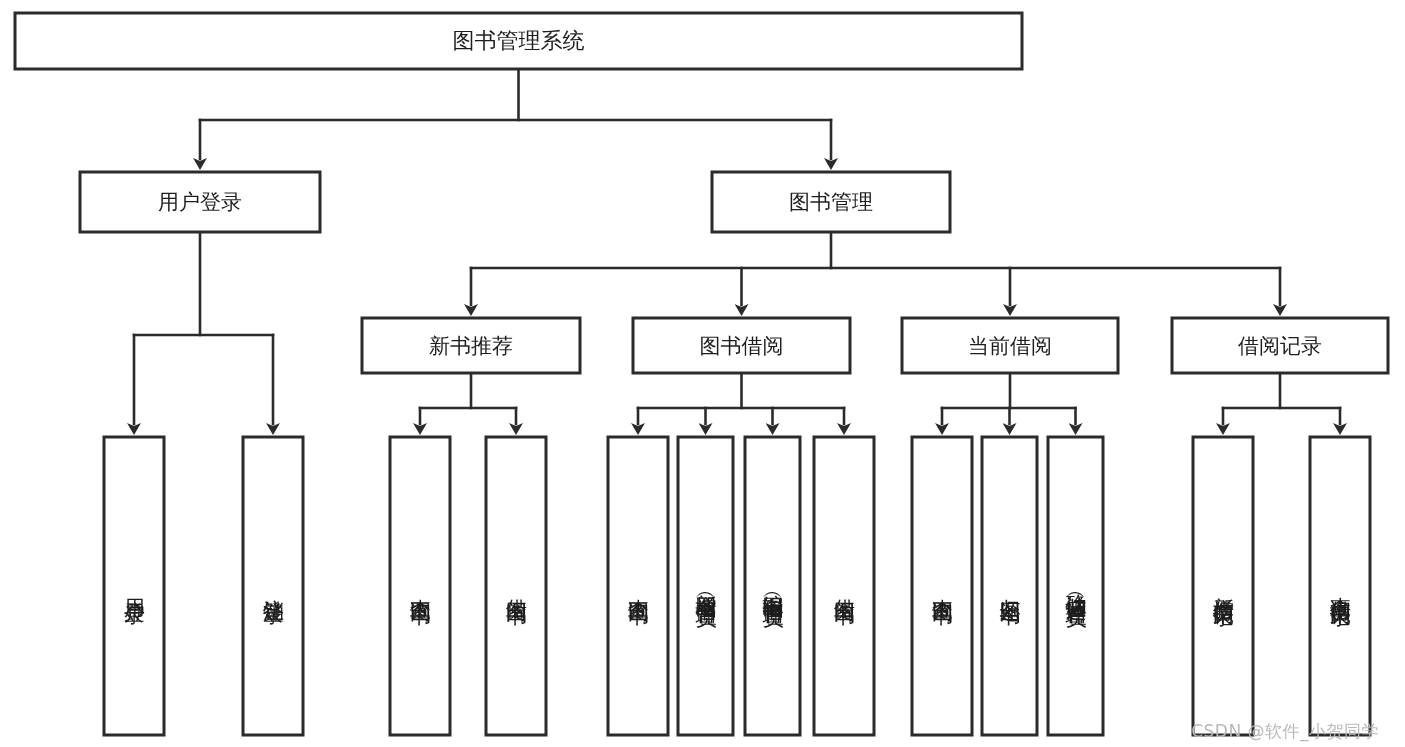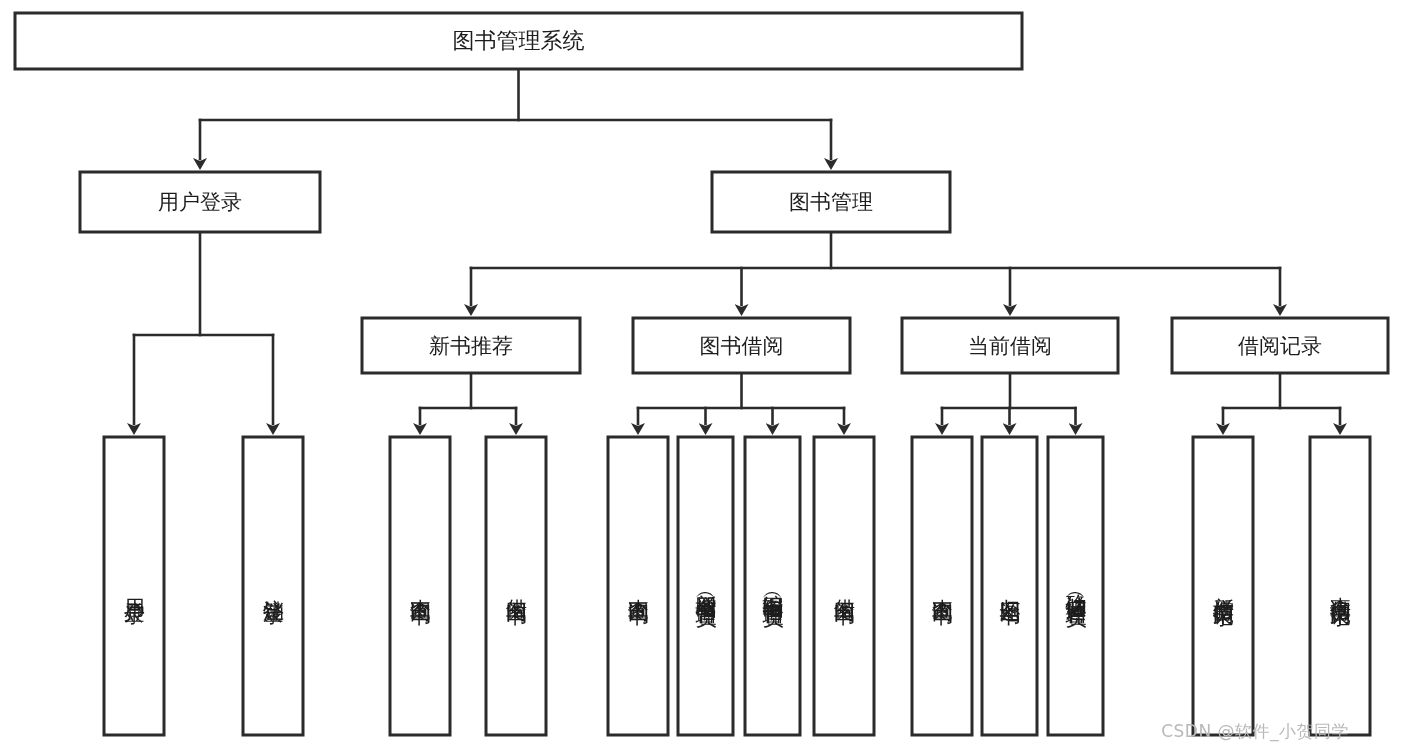--- a/index.html
+++ b/index.html
@@ -11,20 +11,21 @@
     width: 1405px;
     height: 747px;
     overflow: hidden;
     font-family: "DejaVu Sans", "Liberation Sans", sans-serif;
   }
   #diagram-root {
     position: relative;
     width: 1357px;
     height: 747px;
     background: #ffffff;
+    padding-left: 30px;
   }
   svg#tree-svg {
     position: absolute;
     left: 0;
     top: 0;
     width: 1405px;
     height: 747px;
     display: block;
   }
   .node-box {

